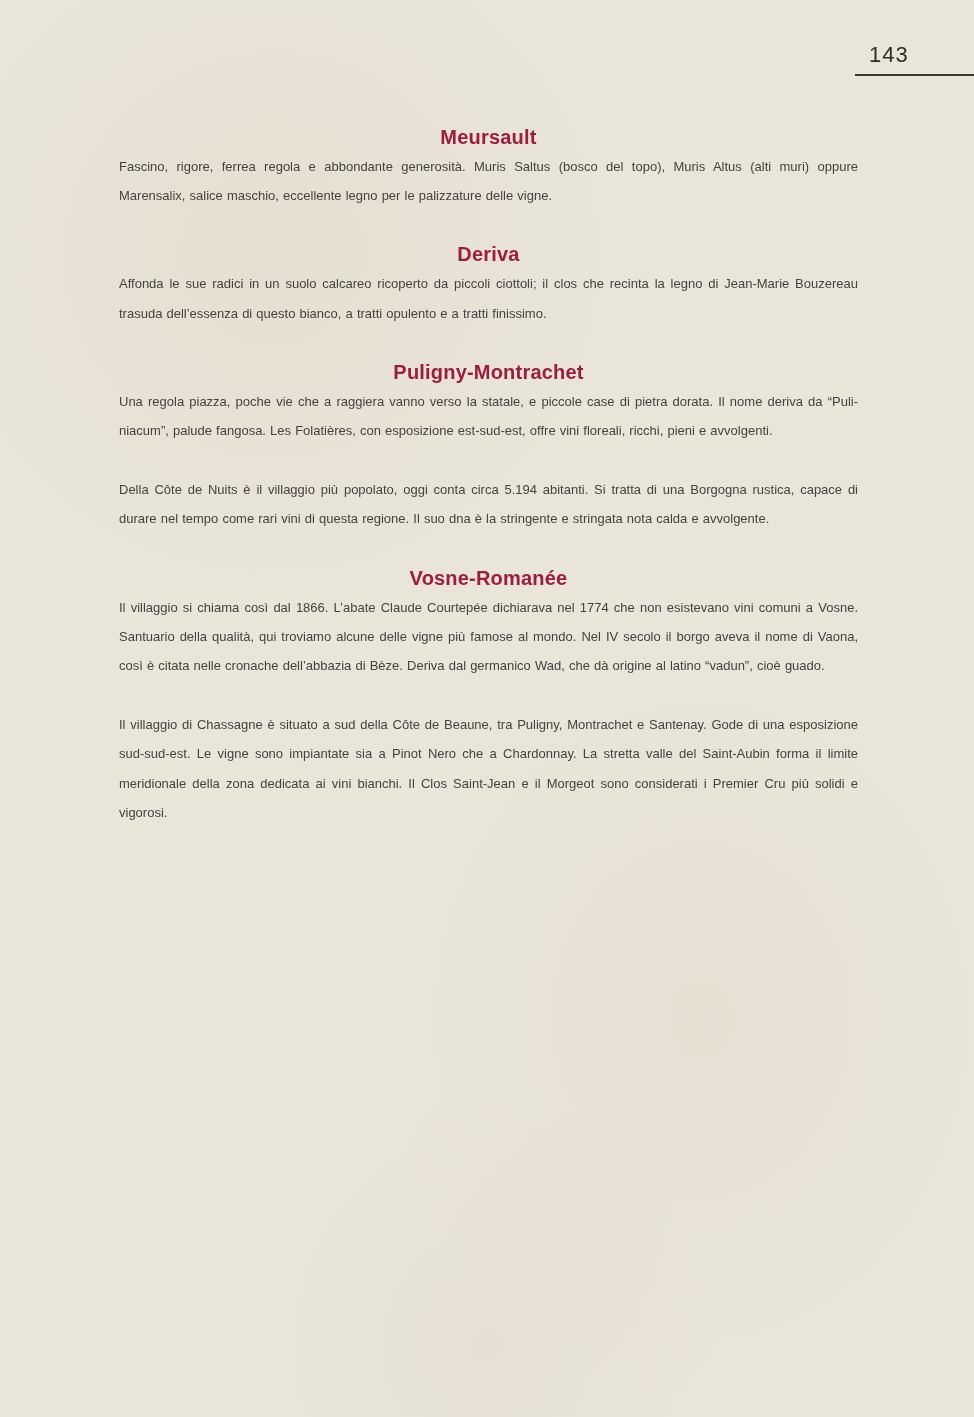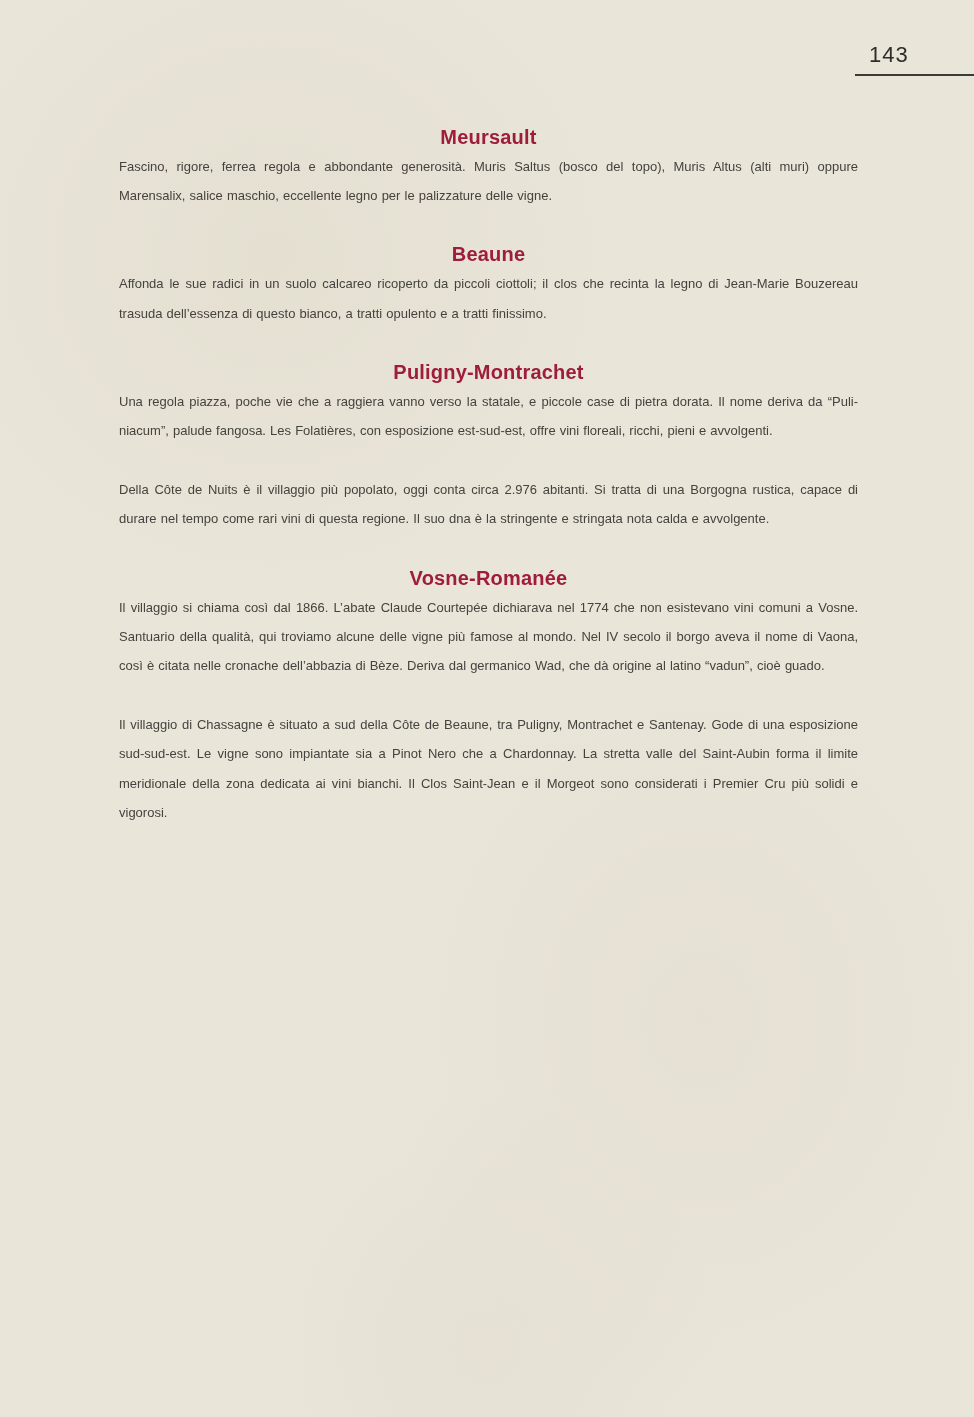--- a/index.html
+++ b/index.html
@@ -56,31 +56,31 @@
   <div class="header-rule"></div>
 
   <main class="content" id="sections-container">
 
       <section class="wine-section">
         <h2>Meursault</h2>
         <p>Fascino, rigore, ferrea regola e abbondante generosità. Muris Saltus (bosco del topo), Muris Altus (alti muri) oppure Marensalix, salice maschio, eccellente legno per le palizzature delle vigne.</p>
       </section>
 
       <section class="wine-section">
-        <h2>Beaune</h2>
+        <h2>Deriva</h2>
         <p>Affonda le sue radici in un suolo calcareo ricoperto da piccoli ciottoli; il clos che recinta la legno di Jean-Marie Bouzereau trasuda dell’essenza di questo bianco, a tratti opulento e a tratti finissimo.</p>
       </section>
 
       <section class="wine-section">
         <h2>Puligny-Montrachet</h2>
         <p>Una regola piazza, poche vie che a raggiera vanno verso la statale, e piccole case di pietra dorata. Il nome deriva da “Puli-niacum”, palude fangosa. Les Folatières, con esposizione est-sud-est, offre vini floreali, ricchi, pieni e avvolgenti.</p>
       </section>
 
       <section class="wine-section">
-        <p>Della Côte de Nuits è il villaggio più popolato, oggi conta circa 2.976 abitanti. Si tratta di una Borgogna rustica, capace di durare nel tempo come rari vini di questa regione. Il suo dna è la stringente e stringata nota calda e avvolgente.</p>
+        <p>Della Côte de Nuits è il villaggio più popolato, oggi conta circa 5.194 abitanti. Si tratta di una Borgogna rustica, capace di durare nel tempo come rari vini di questa regione. Il suo dna è la stringente e stringata nota calda e avvolgente.</p>
       </section>
 
       <section class="wine-section">
         <h2>Vosne-Romanée</h2>
         <p>Il villaggio si chiama così dal 1866. L’abate Claude Courtepée dichiarava nel 1774 che non esistevano vini comuni a Vosne. Santuario della qualità, qui troviamo alcune delle vigne più famose al mondo. Nel IV secolo il borgo aveva il nome di Vaona, così è citata nelle cronache dell’abbazia di Bèze. Deriva dal germanico Wad, che dà origine al latino “vadun”, cioè guado.</p>
       </section>
 
       <section class="wine-section">
         <p>Il villaggio di Chassagne è situato a sud della Côte de Beaune, tra Puligny, Montrachet e Santenay. Gode di una esposizione sud-sud-est. Le vigne sono impiantate sia a Pinot Nero che a Chardonnay. La stretta valle del Saint-Aubin forma il limite meridionale della zona dedicata ai vini bianchi. Il Clos Saint-Jean e il Morgeot sono considerati i Premier Cru più solidi e vigorosi.</p>
       </section>

